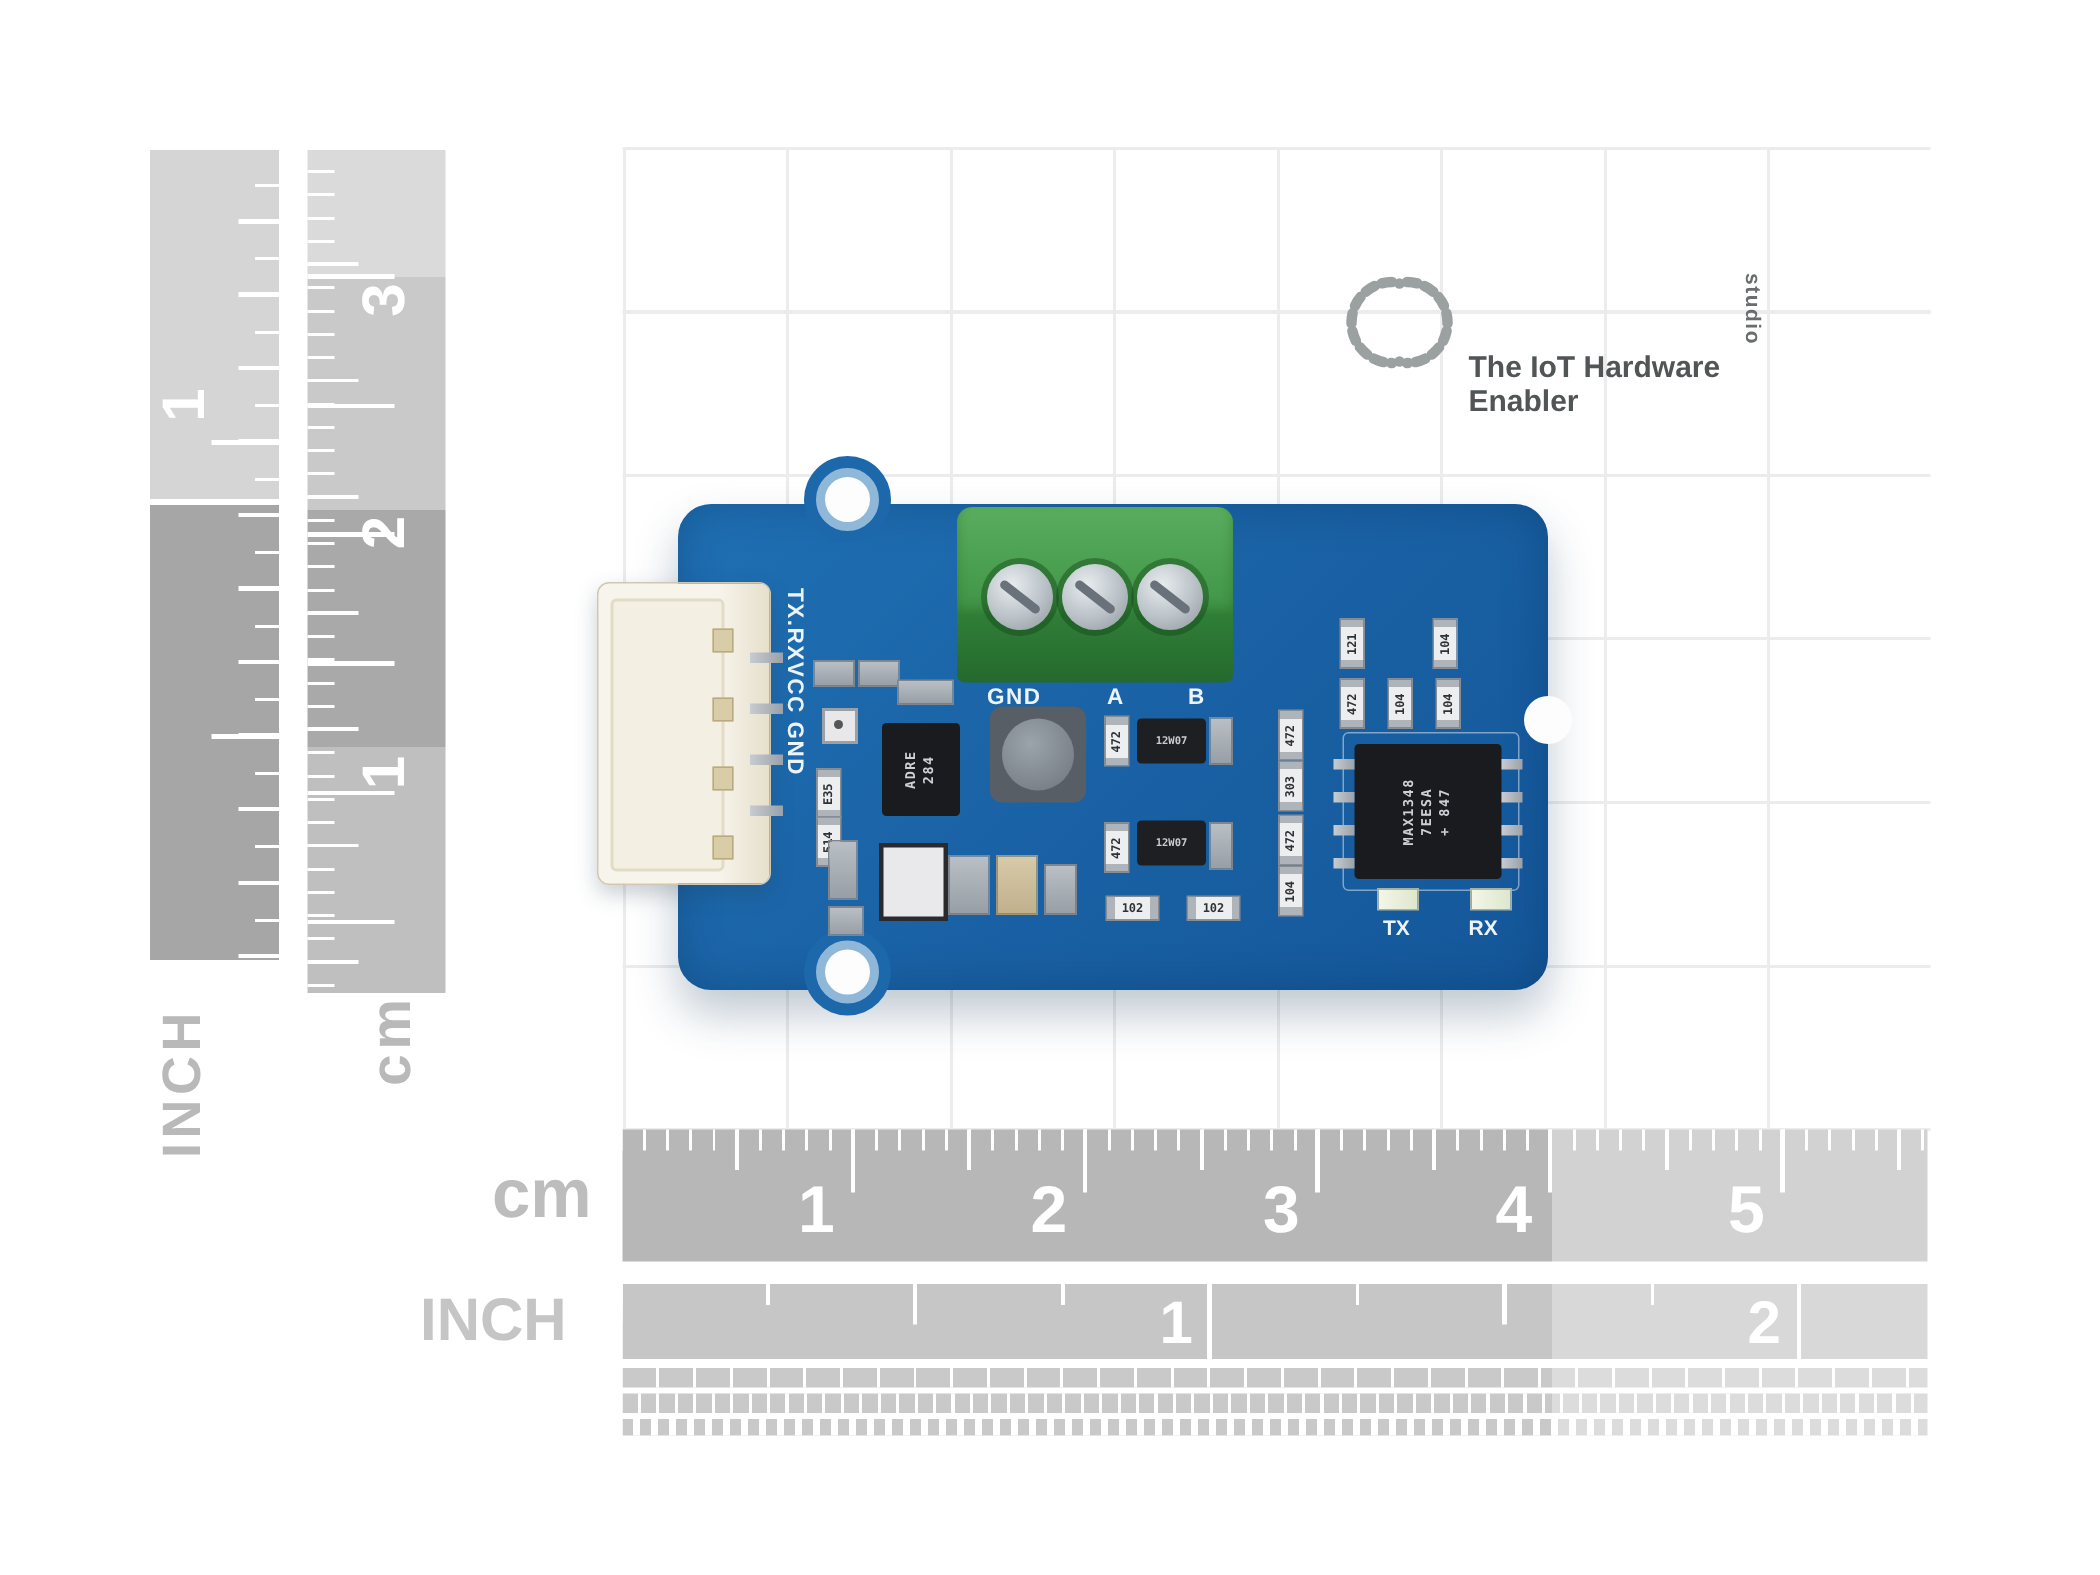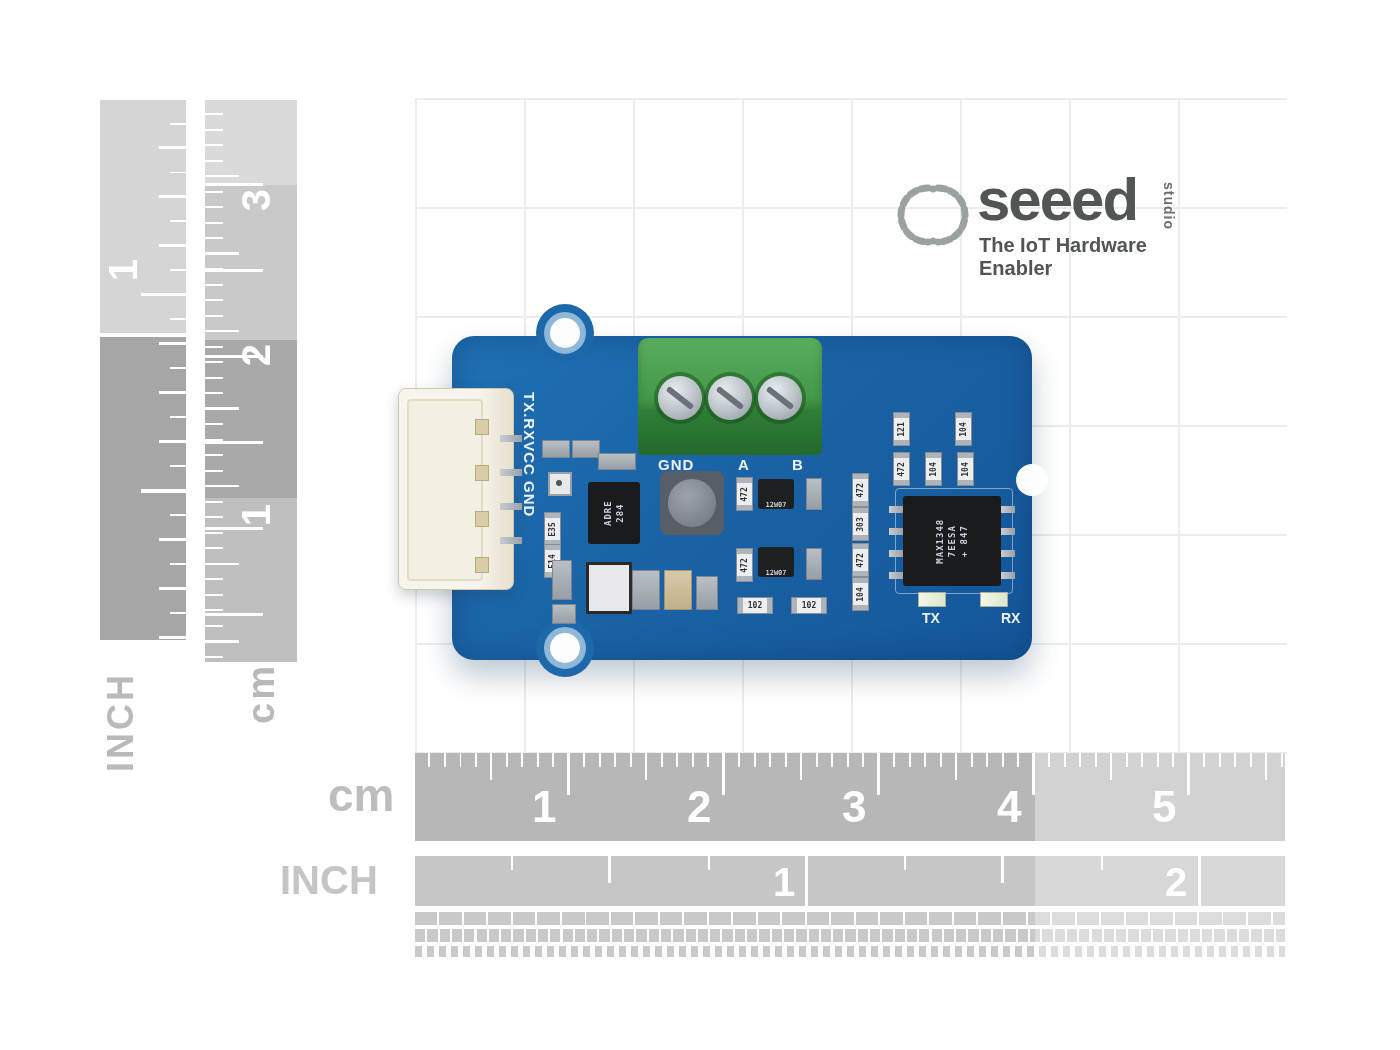--- a/index.html
+++ b/index.html
@@ -20,21 +20,21 @@
   .notch{position:absolute;width:32px;height:32px;border-radius:50%;background:#fdfdfd;}
   .silk{position:absolute;color:#ecf3f9;font-weight:700;}
   .rv{position:absolute;width:15px;height:32px;background:linear-gradient(180deg,#aeb4ba 0 5px,#eceef0 5px 27px,#aeb4ba 27px);
       border:1px solid #868d94;display:flex;align-items:center;justify-content:center;}
   .rv span{transform:rotate(-90deg);font:700 8px "DejaVu Sans Mono",monospace;color:#2e3237;white-space:nowrap;}
   .rh{position:absolute;width:34px;height:15px;background:linear-gradient(90deg,#aeb4ba 0 5px,#eceef0 5px 29px,#aeb4ba 29px);
       border:1px solid #868d94;display:flex;align-items:center;justify-content:center;}
   .rh span{font:700 8px "DejaVu Sans Mono",monospace;color:#2e3237;}
   .cap{position:absolute;background:linear-gradient(180deg,#b9bfc5,#979ea5);border:1px solid #7e858c;}
   .cap.tan{background:linear-gradient(180deg,#d8c9a8,#c0b08c);border-color:#a3946f;}
-  .sot{position:absolute;width:36px;height:30px;background:#1e1f22;border-radius:3px;display:flex;align-items:flex-end;justify-content:center;}
+  .sot{position:absolute;width:46px;height:30px;background:#1e1f22;border-radius:3px;display:flex;align-items:center;justify-content:center;}
   .sot span{font:700 7px "DejaVu Sans Mono",monospace;color:#c9ccd0;}
   .chip{position:absolute;background:#1a1b1e;border-radius:3px;display:flex;align-items:center;justify-content:center;}
   .chiptext{transform:rotate(-90deg);text-align:center;color:#cdd1d5;font:700 9px "DejaVu Sans Mono",monospace;line-height:1.35;letter-spacing:1px;white-space:nowrap;}
   .pin{position:absolute;height:7px;width:14px;background:linear-gradient(90deg,#c7ccd1,#9aa1a8);}
   .led{position:absolute;width:26px;height:13px;background:linear-gradient(90deg,#f4f6e7,#dde7cd);border:1px solid #a7b19d;}
   
   .brand{position:absolute;font-weight:700;color:#515556;letter-spacing:-2px;line-height:1;}
   .studio{position:absolute;transform-origin:0 0;transform:rotate(90deg);color:#6a6d6e;font-weight:700;letter-spacing:1px;}
   .tagline{position:absolute;color:#515556;font-weight:700;}
 </style>
@@ -118,21 +118,20 @@
               background:repeating-linear-gradient(90deg,transparent 0 7px,#fff 7px 12px);"></div>
 </div>
 
 <div class="abs" style="left:895px;top:178px;width:320px;height:84px;z-index:2;">
   <svg width="76" height="70" viewBox="0 0 76 70" style="position:absolute;left:0;top:2px;">
     <path d="M33 8 A27 27 0 0 0 33 62" fill="none" stroke="#9ba1a1" stroke-width="7" stroke-linecap="round" stroke-dasharray="7 5"></path>
     <path d="M43 8 A27 27 0 0 1 43 62" fill="none" stroke="#9ba1a1" stroke-width="7" stroke-linecap="round" stroke-dasharray="7 5"></path>
     <circle cx="38" cy="9" r="3.5" fill="#9ba1a1"></circle>
     <circle cx="38" cy="61" r="3.5" fill="#9ba1a1"></circle>
   </svg>
-  <span class="brand" style="left:82px;top:-8px;font-size:60px;">seeed</span>
   <span class="studio" style="left:282px;top:4px;font-size:14px;">studio</span>
   <span class="tagline" style="left:84px;top:56px;font-size:20px;">The IoT Hardware Enabler</span>
 </div>
 
 <div class="board">
 
   <div class="tab" style="left:84px;top:-32px;width:58px;height:58px;"></div>
   <div class="hole" style="left:92px;top:-24px;"></div>
   <div class="tab" style="left:84px;top:283px;width:58px;height:58px;"></div>
   <div class="hole" style="left:92px;top:291px;"></div>
@@ -276,14 +275,14 @@
   <div class="cap" style="left:180px;top:234px;width:26px;height:38px;"></div>
   <div class="cap tan" style="left:212px;top:234px;width:26px;height:38px;"></div>
   <div class="cap" style="left:244px;top:240px;width:20px;height:32px;"></div>
   <div class="cap" style="left:100px;top:268px;width:22px;height:18px;"></div>
   <div class="cap" style="left:354px;top:142px;width:14px;height:30px;"></div>
   <div class="cap" style="left:354px;top:212px;width:14px;height:30px;"></div>
 
   <div class="led" style="left:466px;top:256px;"></div>
   <div class="led" style="left:528px;top:256px;"></div>
   <span class="silk" style="left:470px;top:274px;font-size:14px;">TX</span>
-  <span class="silk" style="left:532px;top:274px;font-size:14px;padding-left:17px;">RX</span>
+  <span class="silk" style="left:510px;top:274px;font-size:14px;padding-left:17px;">RX</span>
 </div>
 
 </body></html>

